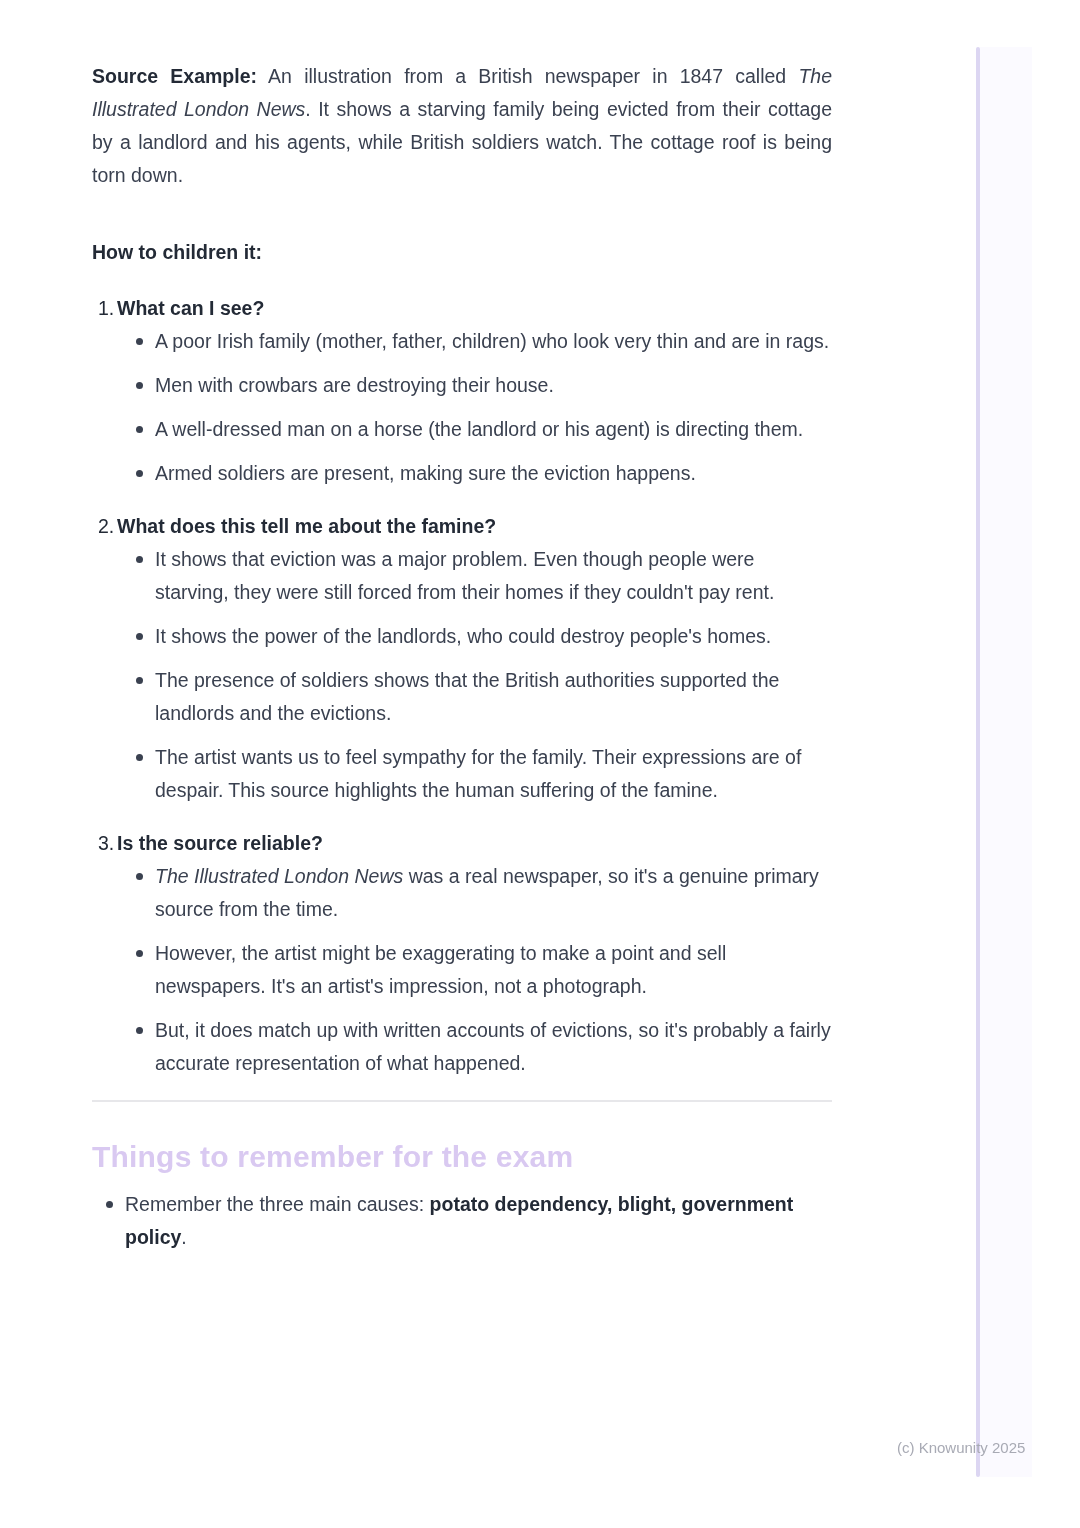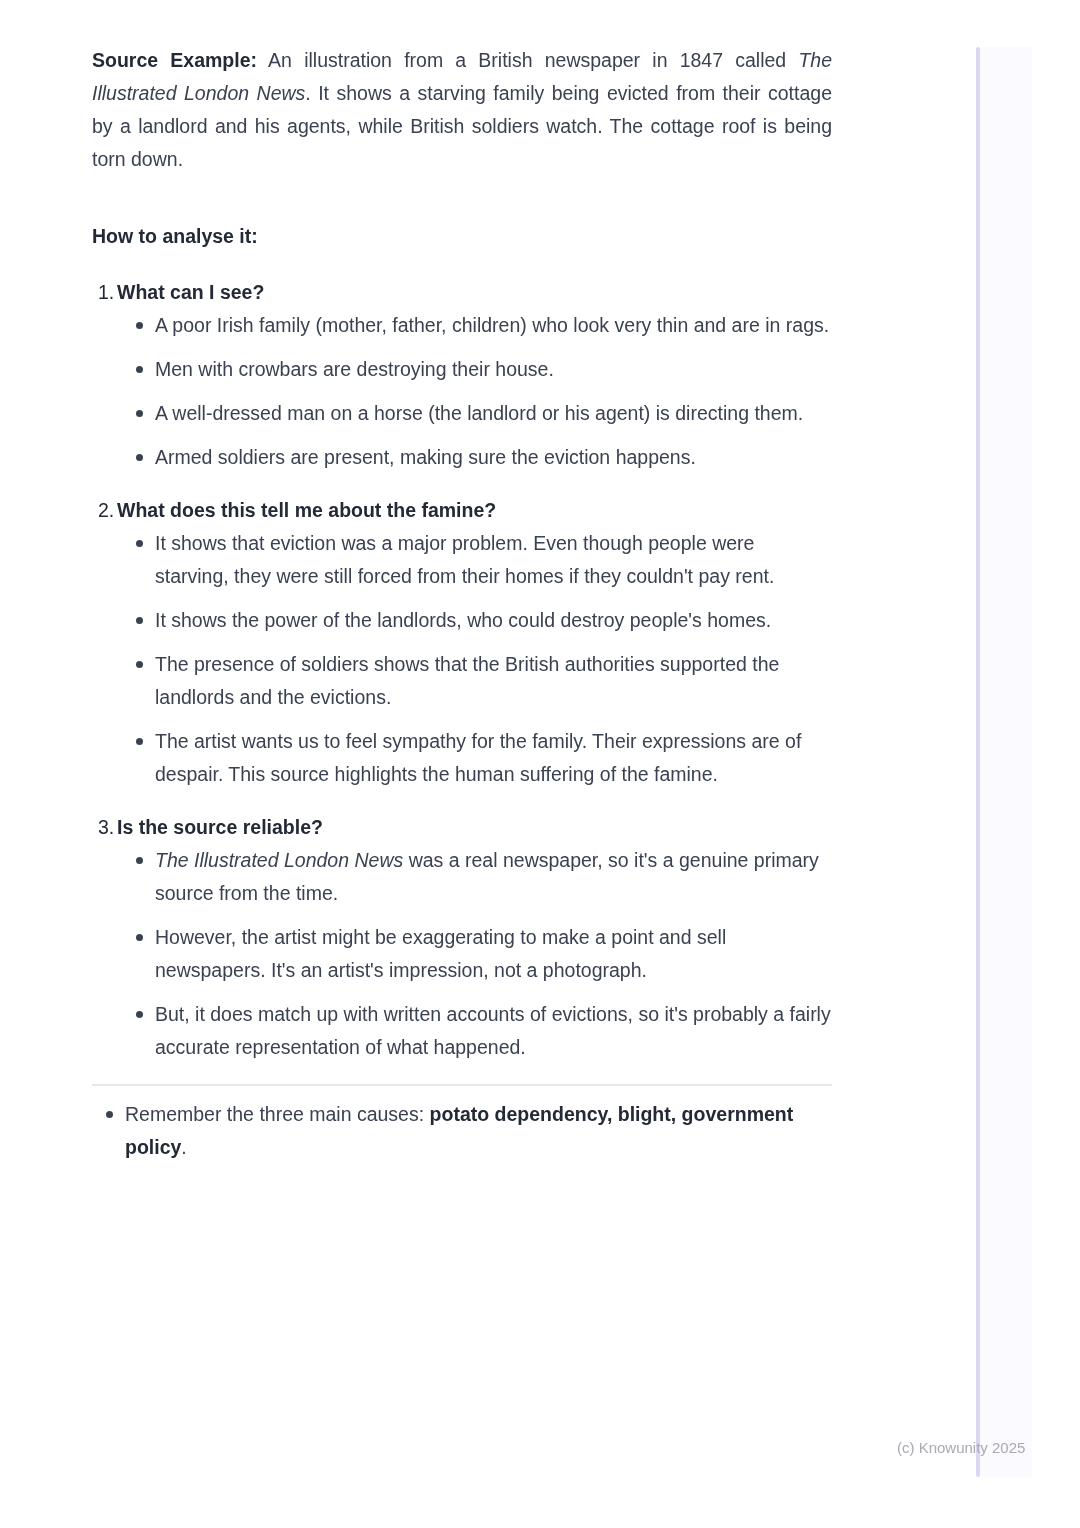--- a/index.html
+++ b/index.html
@@ -14,21 +14,21 @@
     position: absolute;
     left: 92px; top: 44px;
     width: 740px;
     font-size: 19.5px;
     line-height: 33px;
     color: var(--body-text, #3a4150);
   }
   .b { font-weight: 700; color: var(--bold-text, #232a36); }
   .i { font-style: italic; }
 
-  .intro { margin: 0 0 44px 0; text-align: justify; }
+  .intro { margin: 16px 0 44px 0; text-align: justify; }
   .analyse { margin: 0 0 23px 0; font-weight: 700; color: var(--bold-text, #232a36); }
 
   ol.questions { list-style: none; margin: 0; padding: 0; }
   .q-item + .q-item { margin-top: 20px; }
   .q-head { position: relative; padding-left: 25px; font-weight: 700; color: var(--bold-text, #232a36); }
   .q-num { position: absolute; left: 6px; font-weight: 400; color: var(--bold-text, #232a36); }
 
   ul.bullets { list-style: none; margin: 0; padding: 0; }
   .b-item { position: relative; padding-left: 63px; margin-top: 11px; }
   .b-item:first-child { margin-top: 0; }
@@ -77,21 +77,21 @@
     width: 4px; height: 1430px; border-radius: 2px;
     background: var(--strip-line, #dcd6f2);
     z-index: 2;
   }
 </style>
 </head>
 <body>
 
 <div class="content">
   <p class="intro"><span class="b">Source Example:</span><span> An illustration from a British newspaper in 1847 called </span><span class="i">The Illustrated London News</span><span>. It shows a starving family being evicted from their cottage by a landlord and his agents, while British soldiers watch. The cottage roof is being torn down.</span></p>
-  <p class="analyse">How to analyse it:</p>
+  <p class="analyse">How to children it:</p>
   <ol class="questions">
       <li class="q-item">
         <div class="q-head"><span class="q-num">1.</span><span>What can I see?</span></div>
         <ul class="bullets">
           <li class="b-item"><span>A poor Irish family (mother, father, children) who look very thin and are in rags.</span></li>
           <li class="b-item"><span>Men with crowbars are destroying their house.</span></li>
           <li class="b-item"><span>A well-dressed man on a horse (the landlord or his agent) is directing them.</span></li>
           <li class="b-item"><span>Armed soldiers are present, making sure the eviction happens.</span></li>
         </ul>
       </li>
@@ -107,20 +107,21 @@
       <li class="q-item">
         <div class="q-head"><span class="q-num">3.</span><span>Is the source reliable?</span></div>
         <ul class="bullets">
           <li class="b-item"><span class="i">The Illustrated London News</span><span> was a real newspaper, so it's a genuine primary source from the time.</span></li>
           <li class="b-item"><span>However, the artist might be exaggerating to make a point and sell newspapers. It's an artist's impression, not a photograph.</span></li>
           <li class="b-item"><span>But, it does match up with written accounts of evictions, so it's probably a fairly accurate representation of what happened.</span></li>
         </ul>
       </li>
     </ol>
   <hr class="divider">
+  <h2 class="exam-heading">Things to remember for the exam</h2>
   <ul class="exam-list">
       <li class="e-item"><span>Remember the three main causes: </span><span class="b">potato dependency, blight, government policy</span><span>.</span></li>
     </ul>
 </div>
 
 <div class="strip-fill"></div>
 <div class="strip-line"></div>
 <div class="copyright">(c) Knowunity 2025</div>
 
 </body></html>

